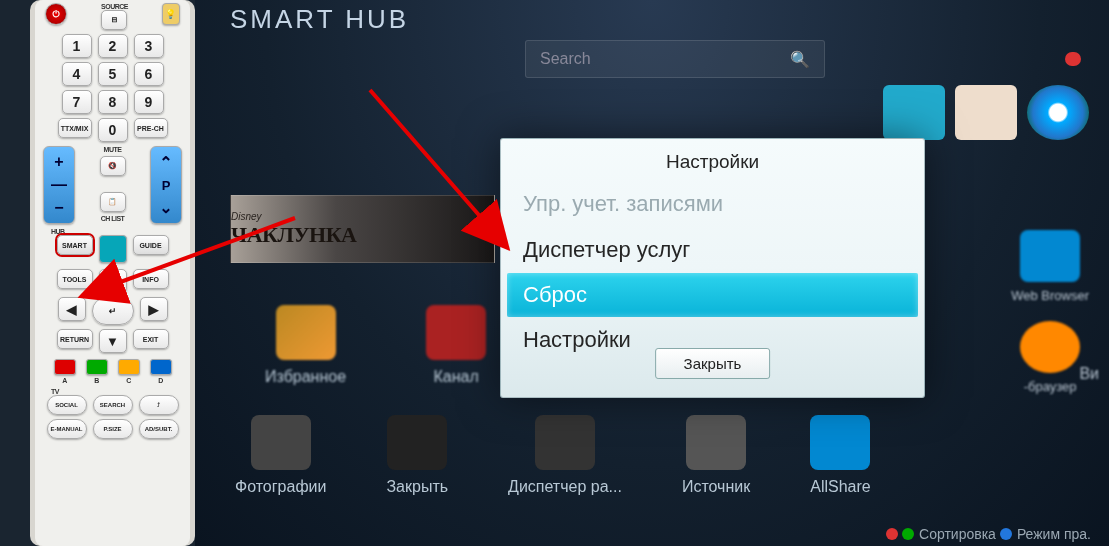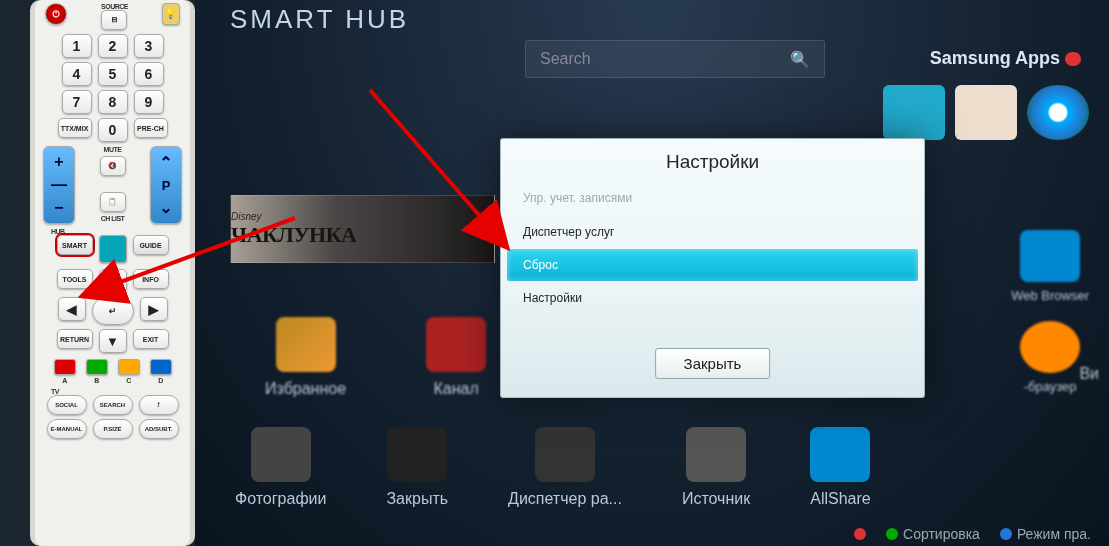--- a/index.html
+++ b/index.html
@@ -157,21 +157,21 @@
 
   .side-apps { position: absolute; right: 20px; top: 230px; display: flex; gap: 18px; flex-direction: column; filter: blur(1px); }
   .side-app { text-align: center; color: #b8c4d0; font-size: 13px; }
   .side-icon { width: 60px; height: 52px; margin: 0 auto 6px; border-radius: 8px; }
   .sa1 { background: #0288d1; }
   .sa2 { background: #f80; border-radius: 50%; }
   .sa3 { background: #0288d1; border-radius: 50%; }
 
   .app-row1 { position: absolute; left: 70px; top: 305px; display: flex; gap: 80px; filter: blur(1px); }
   .app-row2 { position: absolute; left: 40px; top: 415px; display: flex; gap: 60px; }
-  .app { text-align: center; color: #b8c8d5; font-size: 16px; margin-top: 12px; }
+  .app { text-align: center; color: #b8c8d5; font-size: 16px; }
   .app .icon-box { width: 60px; height: 55px; margin: 0 auto 8px; border-radius: 8px; filter: blur(0.5px); }
   .ai-fav { background: linear-gradient(135deg, #b82, #e93); border-radius: 50%; }
   .ai-ch { background: #a22; }
   .ai-photo { background: #444; border-radius: 50%; }
   .ai-music { background: #222; border-radius: 50%; }
   .ai-disp { background: #333; }
   .ai-src { background: #555; }
   .ai-allsh { background: #0288d1; border-radius: 50%; }
 
   
@@ -188,21 +188,21 @@
     z-index: 30;
   }
   .dialog-title {
     text-align: center;
     padding: 12px 4px 8px;
     font-size: 19px;
     color: #252525;
   }
   .dialog-item {
     padding: 10px 22px;
-    font-size: 12px;
+    font-size: 22px;
     color: #252525;
     cursor: pointer;
   }
   .dialog-item.disabled { color: #9aaab0; }
   .dialog-item.selected {
     background: linear-gradient(to bottom, #2dd3ed, #09b3d8);
     color: #fff;
     margin: 0 6px;
     padding: 9px 16px;
     border-radius: 2px;
@@ -222,21 +222,21 @@
     cursor: pointer;
     text-align: center;
   }
 
   
   .footer-nav {
     position: absolute;
     bottom: 4px;
     right: 18px;
     display: flex;
-    gap: 20px;
+    gap: 4px;
     color: #9ba8b3;
     font-size: 14px;
     filter: blur(0.5px);
   }
   .fn-lbl { display: inline-flex; align-items: center; gap: 5px; }
   .fn-dot { display: inline-block; width: 12px; height: 12px; border-radius: 50%; }
   .fn-a { background: #d33; }
   .fn-b { background: #0a0; }
   .fn-d { background: #27d; }
 
@@ -356,21 +356,20 @@
   <div class="smarthub-title">
     S<span class="accent-m">M</span>ART HUB
   </div>
 
   <div class="search-box">
     <span>Search</span>
     <span class="icon">🔍</span>
   </div>
 
   <div class="samsung-apps">
-    <span>Samsung Apps</span>
     <span class="badge"></span>
   </div>
 
   <div class="top-apps">
     <div class="top-app ta1"></div>
     <div class="top-app ta2"></div>
     <div class="top-app ta3"></div>
   </div>
 
   <div class="banner">

